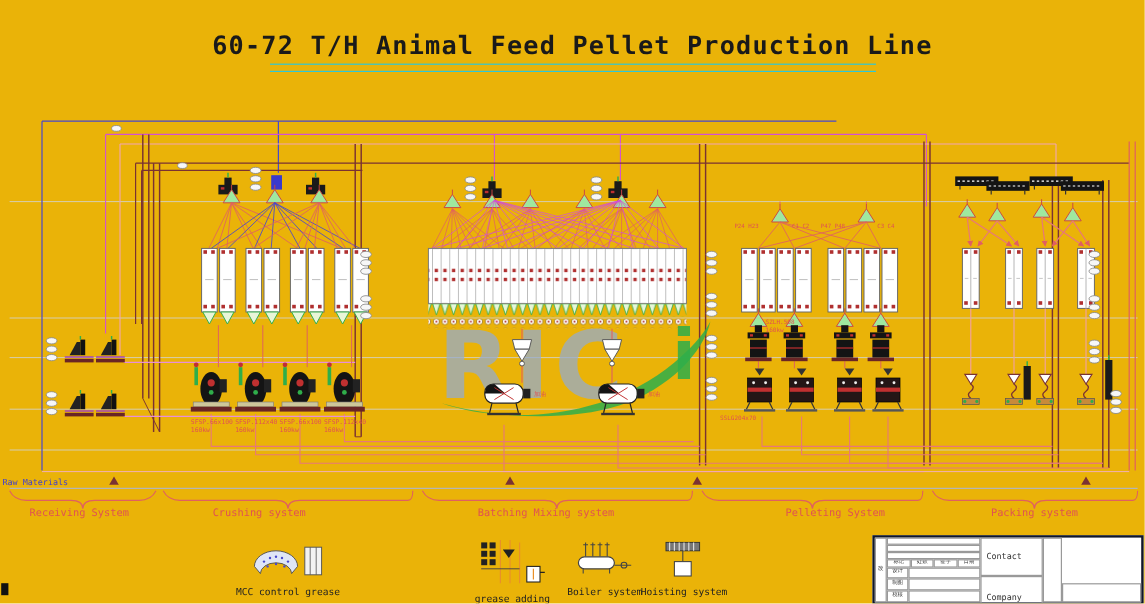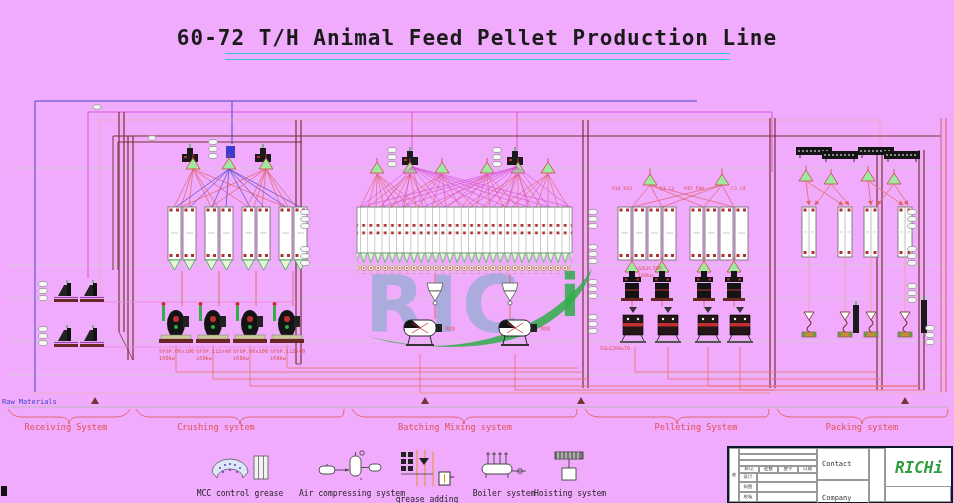--- a/index.html
+++ b/index.html
@@ -1,16 +1,16 @@
 <!DOCTYPE html>
 <html><head>
 <meta charset="utf-8">
 <style>
   html,body{margin:0;padding:0;background:#fff;}
-  .page{position:relative;width:954px;height:503px;background:#f0abfc;overflow:hidden;
+  .page{position:relative;width:954px;height:503px;background:#eab308;overflow:hidden;
         font-family:"DejaVu Sans Mono",monospace;}
   .title-wrap{position:absolute;left:0;top:26px;width:100%;text-align:center;}
   .title{font-size:21px;font-weight:bold;color:#1a1a1a;letter-spacing:1px;
          font-family:"DejaVu Sans Mono",monospace;}
   .title-underline{width:505px;margin:3px auto 0;height:5px;
          border-top:1.6px solid #2ec8d8;border-bottom:1.2px solid #2ec8d8;}
   svg.diagram{position:absolute;left:0;top:0;}
   .legend{position:absolute;left:0;top:450px;width:730px;height:52px;}
   .legend-item{position:absolute;text-align:center;}
   .legend-item .lbl{font-size:8px;color:#222;white-space:nowrap;margin-top:1px;}
@@ -400,35 +400,20 @@
             <circle cx="32" cy="18" r="1"></circle>
             <circle cx="15" cy="22" r="1"></circle>
             <circle cx="22" cy="20" r="1"></circle>
             <circle cx="29" cy="22" r="1"></circle>
           </g>
       <rect x="46" y="6" width="14" height="23" fill="#f2f2f2" stroke="#555" stroke-width="0.8"></rect>
       <line x1="50.5" y1="6" x2="50.5" y2="29" stroke="#555" stroke-width="0.7"></line>
       <line x1="55.5" y1="6" x2="55.5" y2="29" stroke="#555" stroke-width="0.7"></line>
     </svg>
     <div class="lbl">MCC control grease</div>
-  </div>
-  <div class="legend-item" style="left:292px;width:120px;">
-    <svg width="70" height="34" viewBox="0 0 70 34">
-      <rect x="2" y="16" width="16" height="8" rx="4" fill="#fff" stroke="#444" stroke-width="0.9"></rect>
-      <line x1="10" y1="14" x2="10" y2="16" stroke="#444" stroke-width="0.9"></line>
-      <line x1="18" y1="20" x2="32" y2="20" stroke="#444" stroke-width="0.9"></line>
-      <polygon points="28,18.5 32,20 28,21.5" fill="#444"></polygon>
-      <rect x="33" y="6" width="11" height="20" rx="5" fill="#fff" stroke="#444" stroke-width="0.9"></rect>
-      <line x1="38.5" y1="2" x2="38.5" y2="6" stroke="#444" stroke-width="0.9"></line>
-      <circle cx="45" cy="3" r="2.2" fill="none" stroke="#444" stroke-width="0.9"></circle>
-      <line x1="44" y1="28" x2="44 " y2="30" stroke="#444" stroke-width="0.9"></line>
-      <rect x="52" y="14" width="12" height="7" rx="3.5" fill="#fff" stroke="#444" stroke-width="0.9"></rect>
-      <line x1="44" y1="17.5" x2="52" y2="17.5" stroke="#444" stroke-width="0.9"></line>
-    </svg>
-    <div class="lbl">Air compressing system</div>
   </div>
   <div class="legend-item" style="left:382px;width:90px;">
     <svg width="56" height="40" viewBox="0 0 56 40">
       <g stroke="#e8902a" stroke-width="1">
             <line x1="18" y1="0" x2="18" y2="36"></line>
             <line x1="26" y1="0" x2="26" y2="36"></line>
             <line x1="34" y1="2" x2="34" y2="36"></line>
           </g>
       <g fill="#222">
             <rect x="2" y="2" width="5" height="5"></rect>
@@ -496,18 +481,17 @@
   <div class="tb lab" style="left:10px;top:25px;width:18px;height:9px;">设计</div>
   <div class="tb" style="left:28px;top:25px;width:60px;height:9px;"></div>
   <div class="tb lab" style="left:10px;top:34px;width:18px;height:10px;">制图</div>
   <div class="tb" style="left:28px;top:34px;width:60px;height:10px;"></div>
   <div class="tb lab" style="left:10px;top:44px;width:18px;height:10px;">校核</div>
   <div class="tb" style="left:28px;top:44px;width:60px;height:10px;"></div>
   <div class="tb tb-contact" style="left:88px;top:0;width:52px;height:32px;">Contact</div>
   <div class="tb tb-contact" style="left:88px;top:32px;width:52px;height:36px;text-align:center;">Company</div>
   <div class="tb" style="left:140px;top:0;width:16px;height:54px;"></div>
   <div class="tb" style="left:156px;top:38px;width:66px;height:16px;"></div>
-  <div class="tb-logo">RICHi</div>
 </div>
 
 <div class="raw-sq"></div>
 
 </div>
 
 </body></html>

